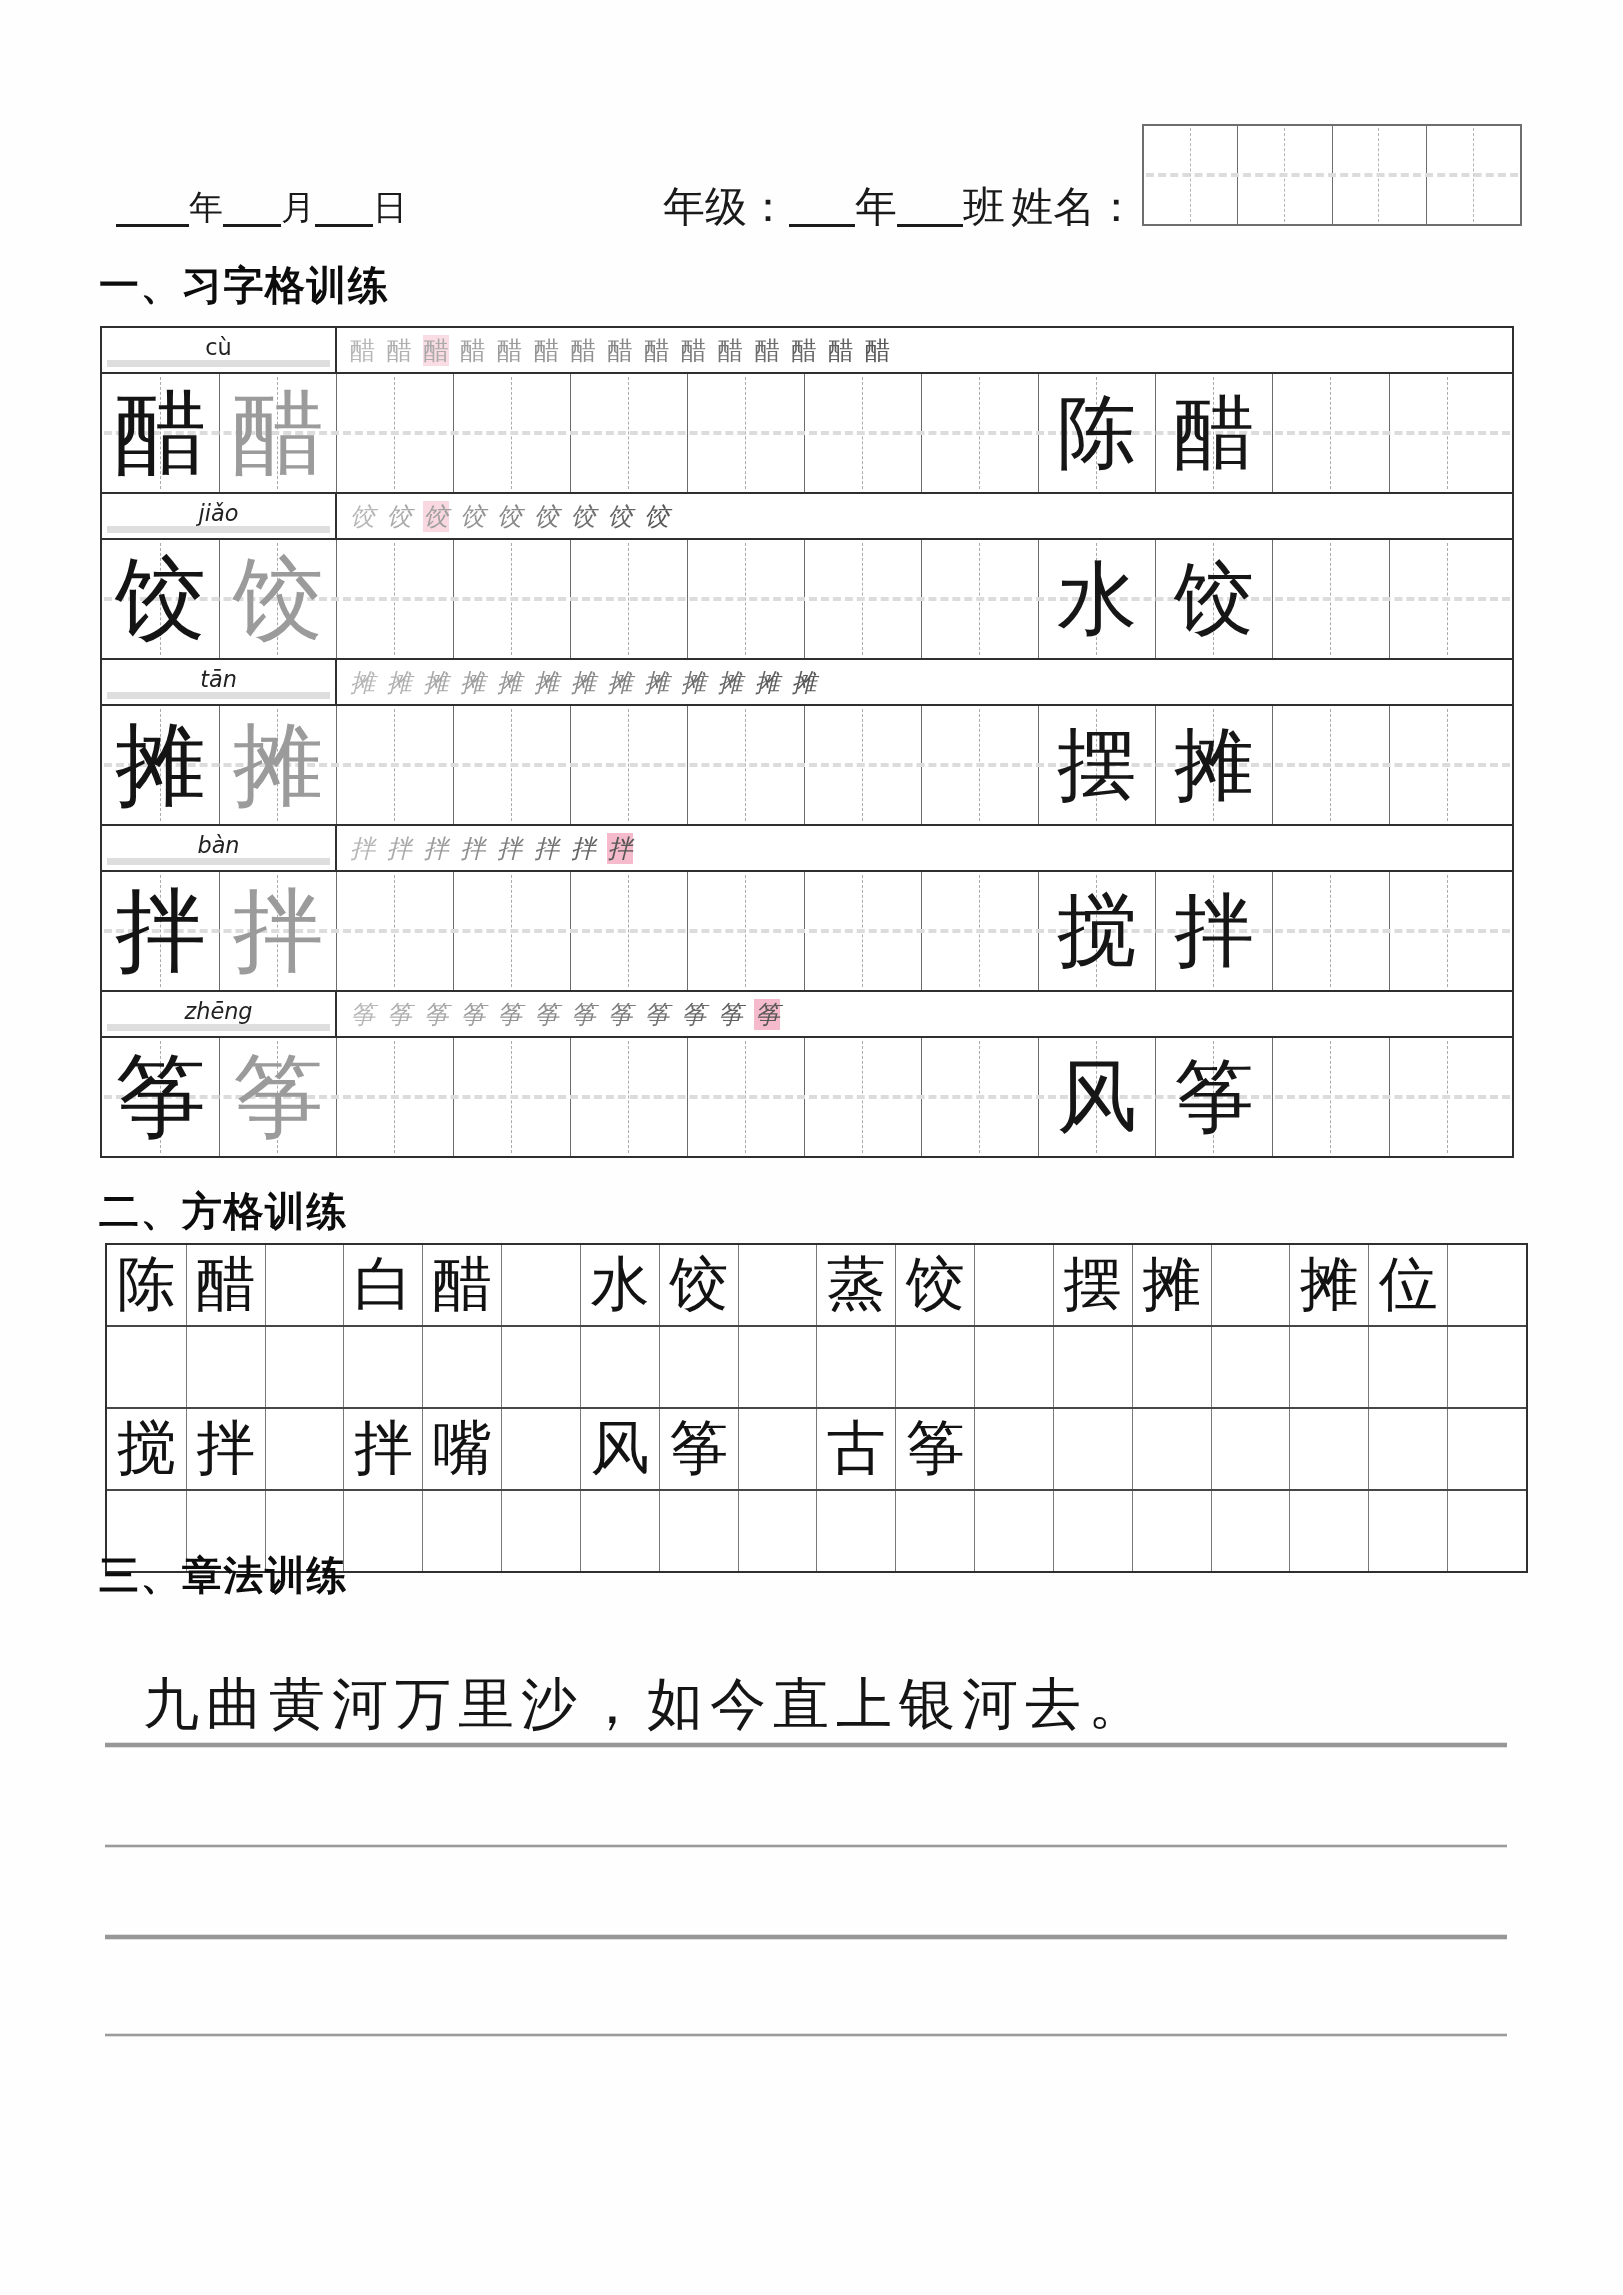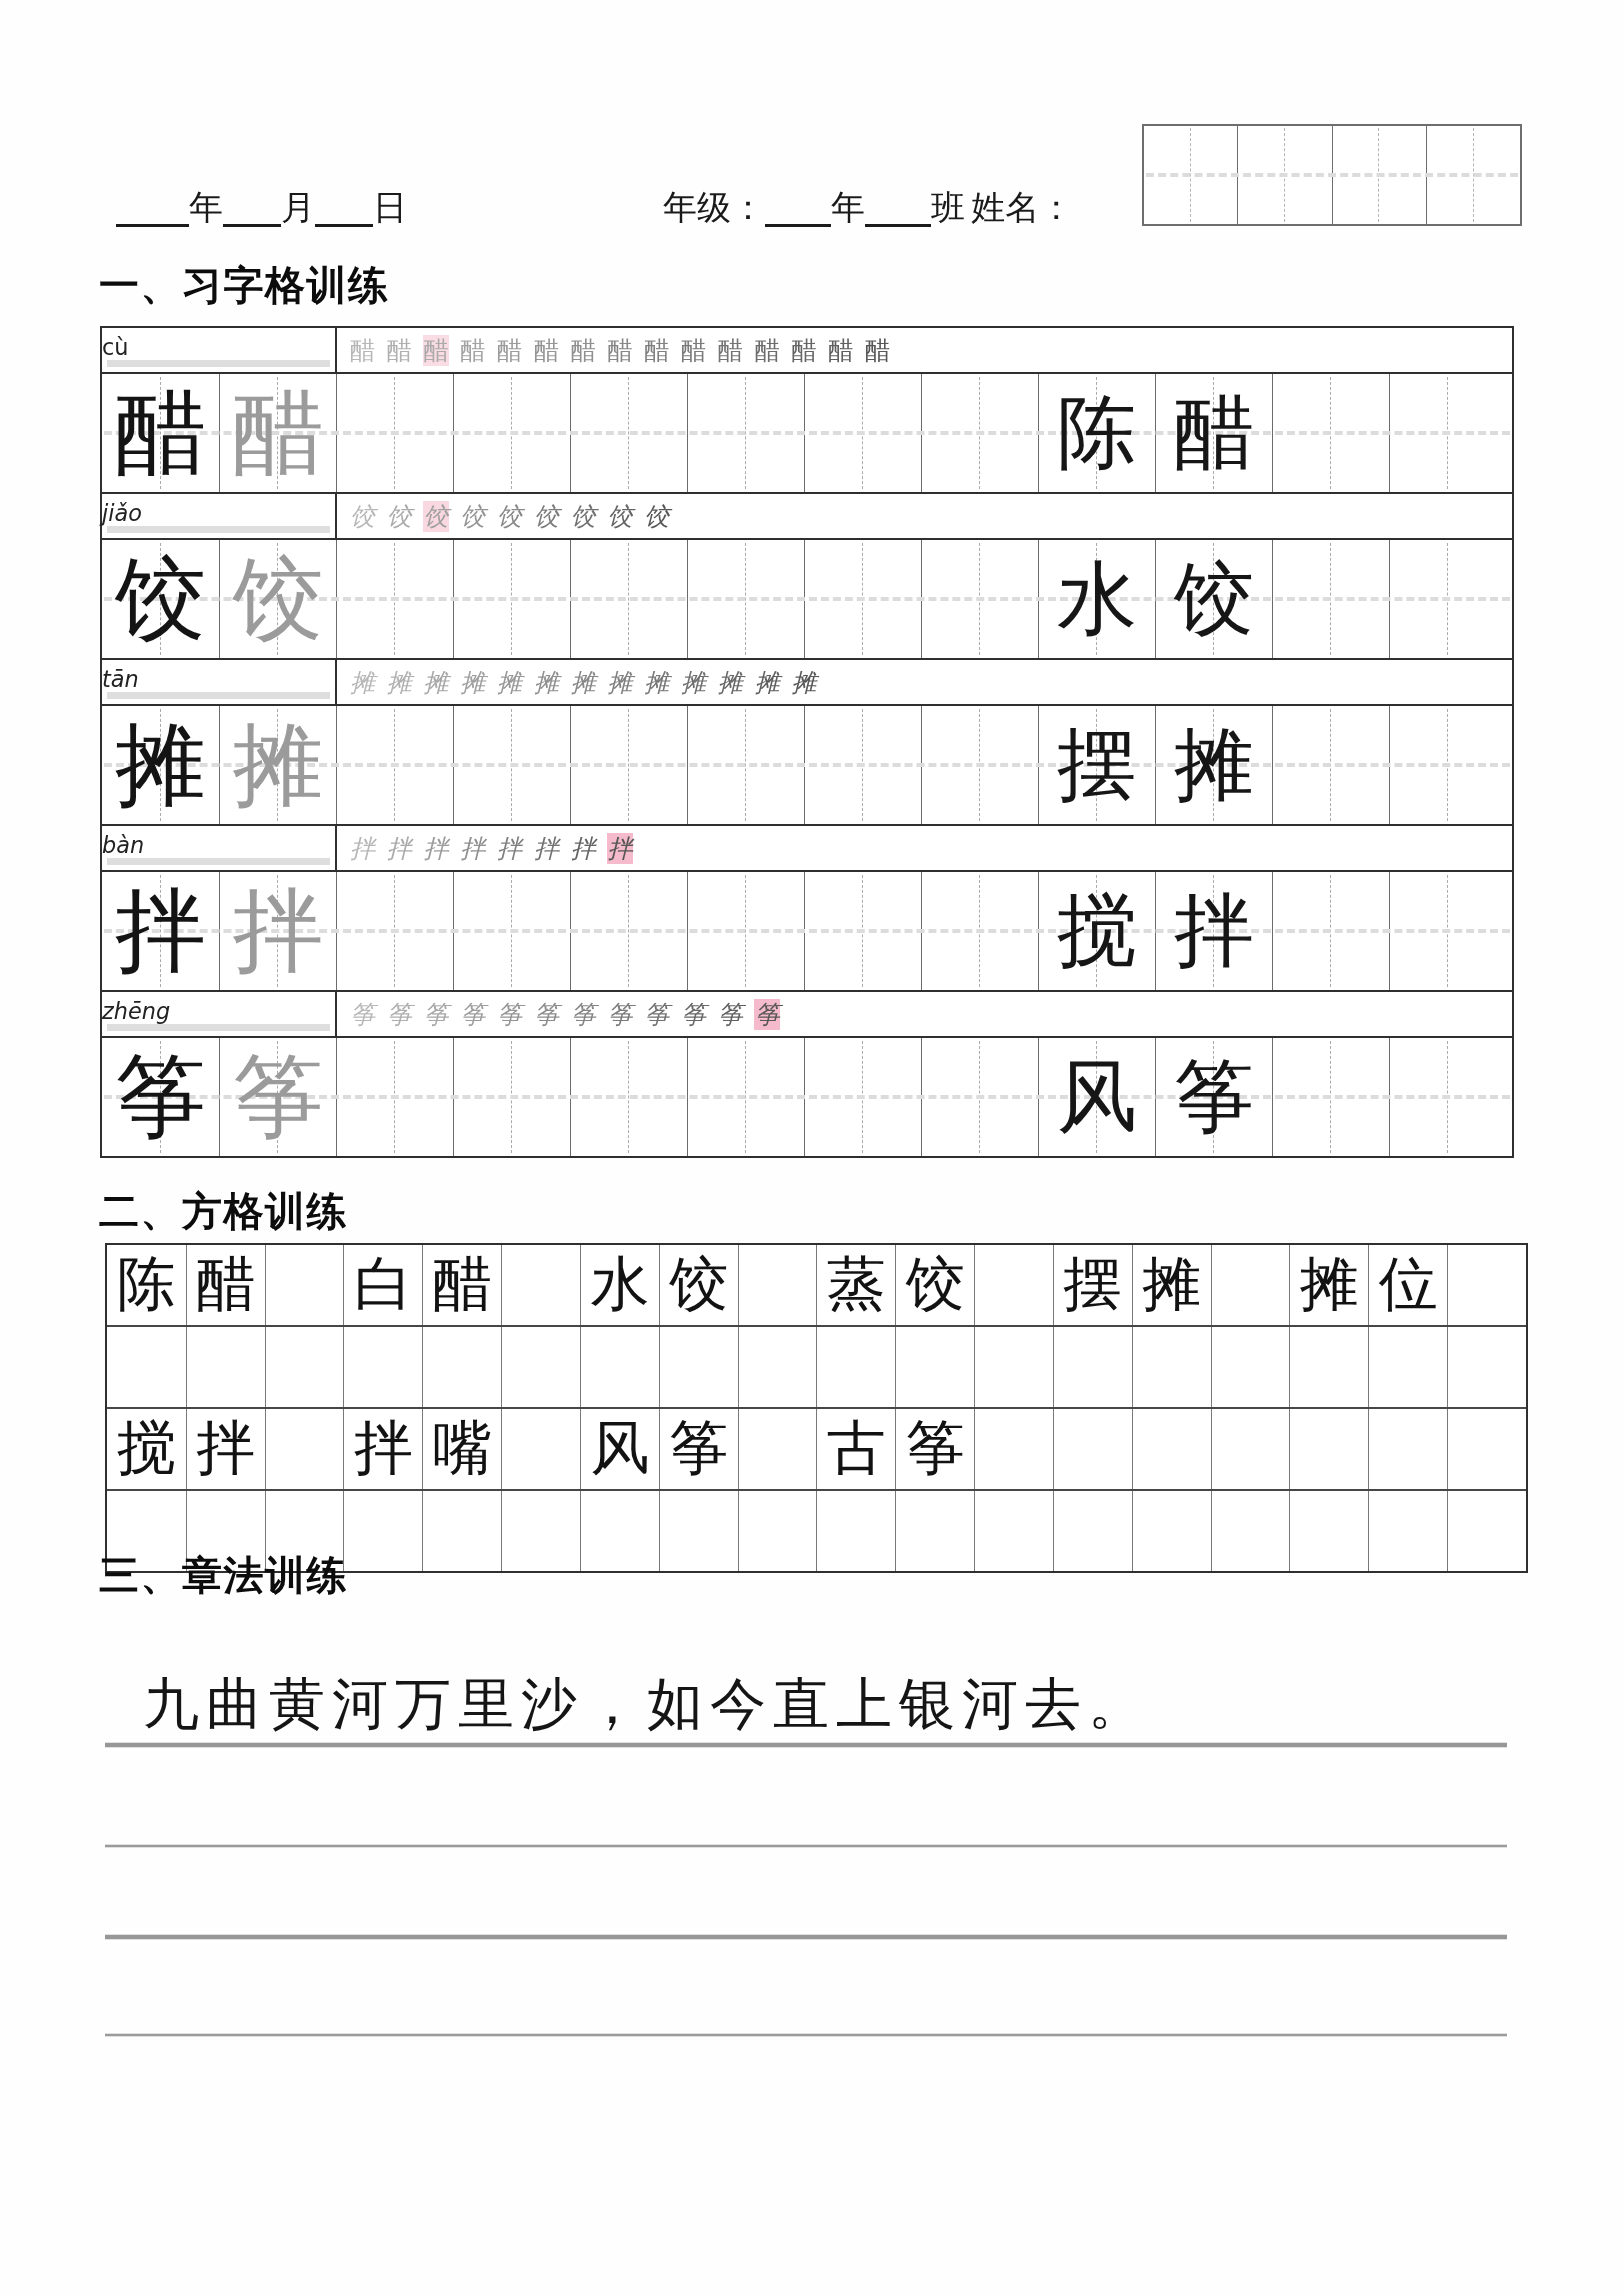--- a/index.html
+++ b/index.html
@@ -6,21 +6,21 @@
   .page{position:relative;width:1623px;height:2295px;background:#fefefe;
         font-family:"Liberation Sans",sans-serif;color:#111;overflow:hidden;}
   .kai{font-family:"Liberation Serif","DejaVu Serif",serif;}
 
   
   .title{position:absolute;top:21.6px;left:0;width:100%;text-align:center;
          font-size:71px;font-weight:bold;letter-spacing:4.6px;color:#0a0a0a;}
   .dateline{position:absolute;top:184px;left:116px;display:flex;align-items:flex-end;
             font-size:34px;line-height:40px;color:#1a1a1a;}
   .gradeline{position:absolute;top:184px;left:663px;display:flex;align-items:flex-end;
-             font-size:34px;line-height:40px;color:#1a1a1a;}
+             font-size:42px;line-height:40px;color:#1a1a1a;}
   .blank{display:inline-block;height:40px;border-bottom:3.1px solid #1b1b1b;}
   .b95{width:73px;} .b75{width:58px;} .b85{width:66px;}
   .gap8{width:6.2px;}
   .namegrid{position:absolute;left:1142px;top:124px;width:380px;height:102px;
             border:2.3px solid #6e6e6e;display:flex;box-sizing:border-box;background:#fff;}
   .ngcell{flex:1;position:relative;border-left:1.5px solid #6e6e6e;}
   .ngcell:first-child{border-left:none;}
   .ngcell::before{content:"";position:absolute;left:50%;top:2.3px;bottom:2.3px;
                   border-left:1.5px dashed #b5b5b5;margin-left:-0.8px;}
   .namegrid::after{content:"";position:absolute;left:2.3px;right:2.3px;top:50%;
@@ -30,21 +30,21 @@
   .sechead{position:absolute;left:99px;font-size:40px;font-weight:bold;
            letter-spacing:1.5px;color:#0c0c0c;}
   .sh1{top:258px;} .sh2{top:1184px;} .sh3{top:1548px;}
 
   
   .t1{position:absolute;left:100px;top:326px;width:1410px;
       border:2.3px solid #2f2f2f;background:#fff;}
   .block-header{height:44px;display:flex;border-bottom:2.3px solid #2f2f2f;box-sizing:content-box;}
   .block:not(:first-child) .block-header{border-top:2.3px solid #2f2f2f;font-style:italic;}
   .pinyin-cell{width:235px;border-right:2.3px solid #2f2f2f;position:relative;
-               display:flex;align-items:center;justify-content:flex-start;
+               display:flex;align-items:center;justify-content:center;
                font-family:"DejaVu Sans",sans-serif;font-size:22.4px;color:#222;
                box-sizing:border-box;}
   .pinyin-band{position:absolute;left:4.6px;right:4.6px;bottom:4.6px;height:7.7px;background:#dedede;}
   .pinyin-text{position:relative;z-index:1;margin-bottom:6.2px;}
   .strokes{flex:1;display:flex;align-items:center;padding-left:12.4px;overflow:hidden;}
   .stroke-glyph{width:26px;margin-right:10.8px;text-align:center;font-size:25px;line-height:31px;
                 color:#454545;font-family:"Liberation Serif","DejaVu Serif",serif;flex:none;}
   .stroke-glyph.hl{background:#f5b3c7;}
   .prow{height:118px;display:flex;position:relative;}
   .pcell{width:117px;position:relative;display:flex;align-items:center;justify-content:center;

